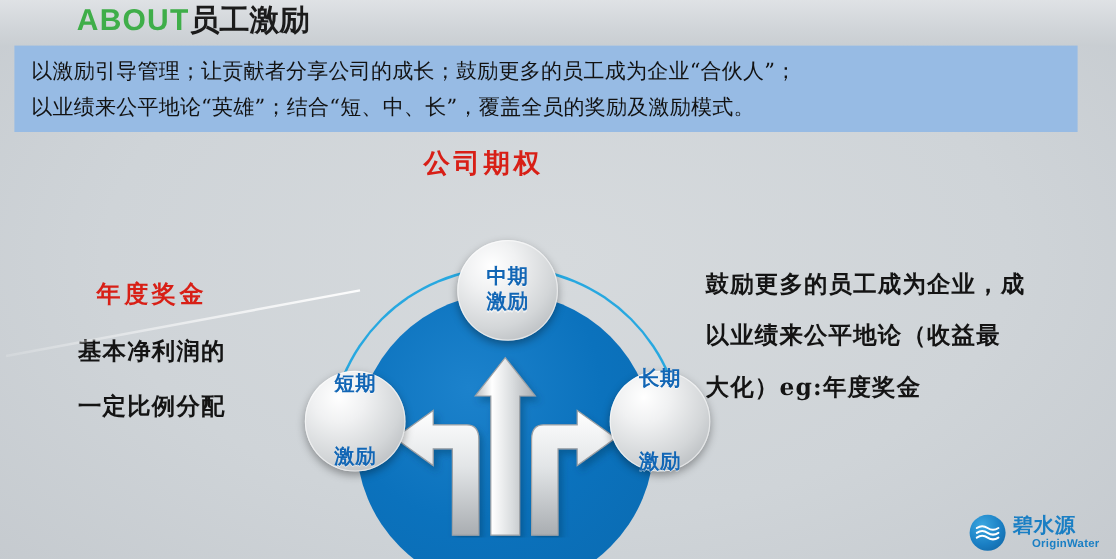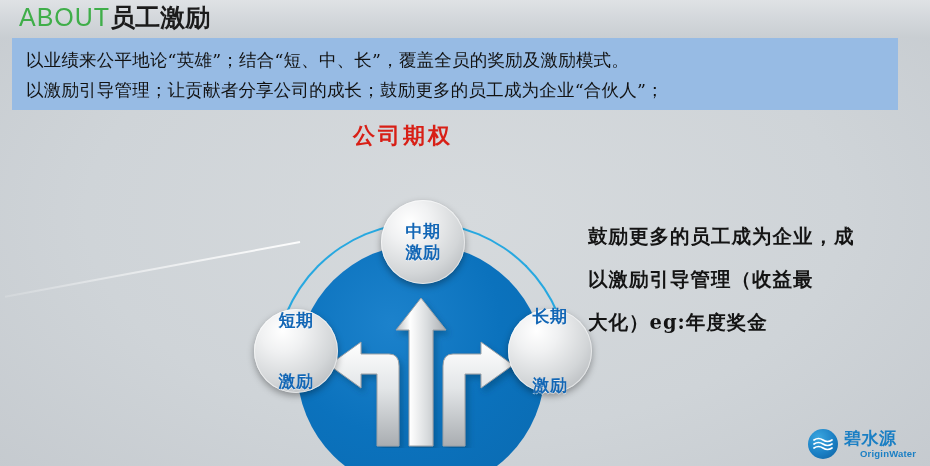--- a/index.html
+++ b/index.html
@@ -21,22 +21,23 @@
   .header-band{
     position:absolute;left:0;top:0;width:930px;height:38px;
     background:linear-gradient(to bottom,#dfe2e5 0%,#d2d6da 55%,#c9ced2 100%);
   }
   .page-title{
     position:absolute;left:19px;top:1px;
     font-size:25px;font-weight:bold;line-height:32px;
     letter-spacing:0px;white-space:nowrap;
   }
   .page-title .en{
-    color:#3fae49;font-weight:400;letter-spacing:1px;
+    color:#3fae49;font-weight:700;letter-spacing:1px;
     font-family:"Liberation Sans",sans-serif;
+    margin-left:45px;
   }
   .page-title .cn{
     color:#1b1b1b;font-weight:bold;
     font-family:"DejaVu Sans","Liberation Sans",sans-serif;
     margin-top:42px;
   }
   
   .intro-box{
     position:absolute;left:12px;top:38px;width:886px;height:72px;
     background:#97bbe4;
@@ -147,31 +148,38 @@
 
 <div class="slide">
 
   <div class="header-band"></div>
 
   <div class="page-title">
     <span class="en">ABOUT</span><span class="cn">员工激励</span>
   </div>
 
   <div class="intro-box">
+    <div class="intro-line">以激励引导管理；让贡献者分享公司的成长；鼓励更多的员工成为企业“合伙人”；</div>
     <div class="intro-line">以业绩来公平地论“英雄”；结合“短、中、长”，覆盖全员的奖励及激励模式。</div>
-    <div class="intro-line">以激励引导管理；让贡献者分享公司的成长；鼓励更多的员工成为企业“合伙人”；</div>
   </div>
 
   <div class="center-title">公司期权</div>
 
+  <div class="col col-left">
+    <div class="col-head">年度奖金</div>
+    <div class="col-body">
+      <p>基本净利润的</p>
+      <p>一定比例分配</p>
+    </div>
+  </div>
 
   <div class="col col-right">
     <div class="col-body">
       <p>鼓励更多的员工成为企业，成</p>
-      <p>以激励引导管理（收益最</p>
+      <p>以业绩来公平地论（收益最</p>
       <p>大化）eg:年度奖金</p>
     </div>
   </div>
 
   <div class="diagram">
     <div class="thin-line"></div>
     <div class="blue-disc"></div>
     <div class="arc"></div>
 
     <div class="arrows">

